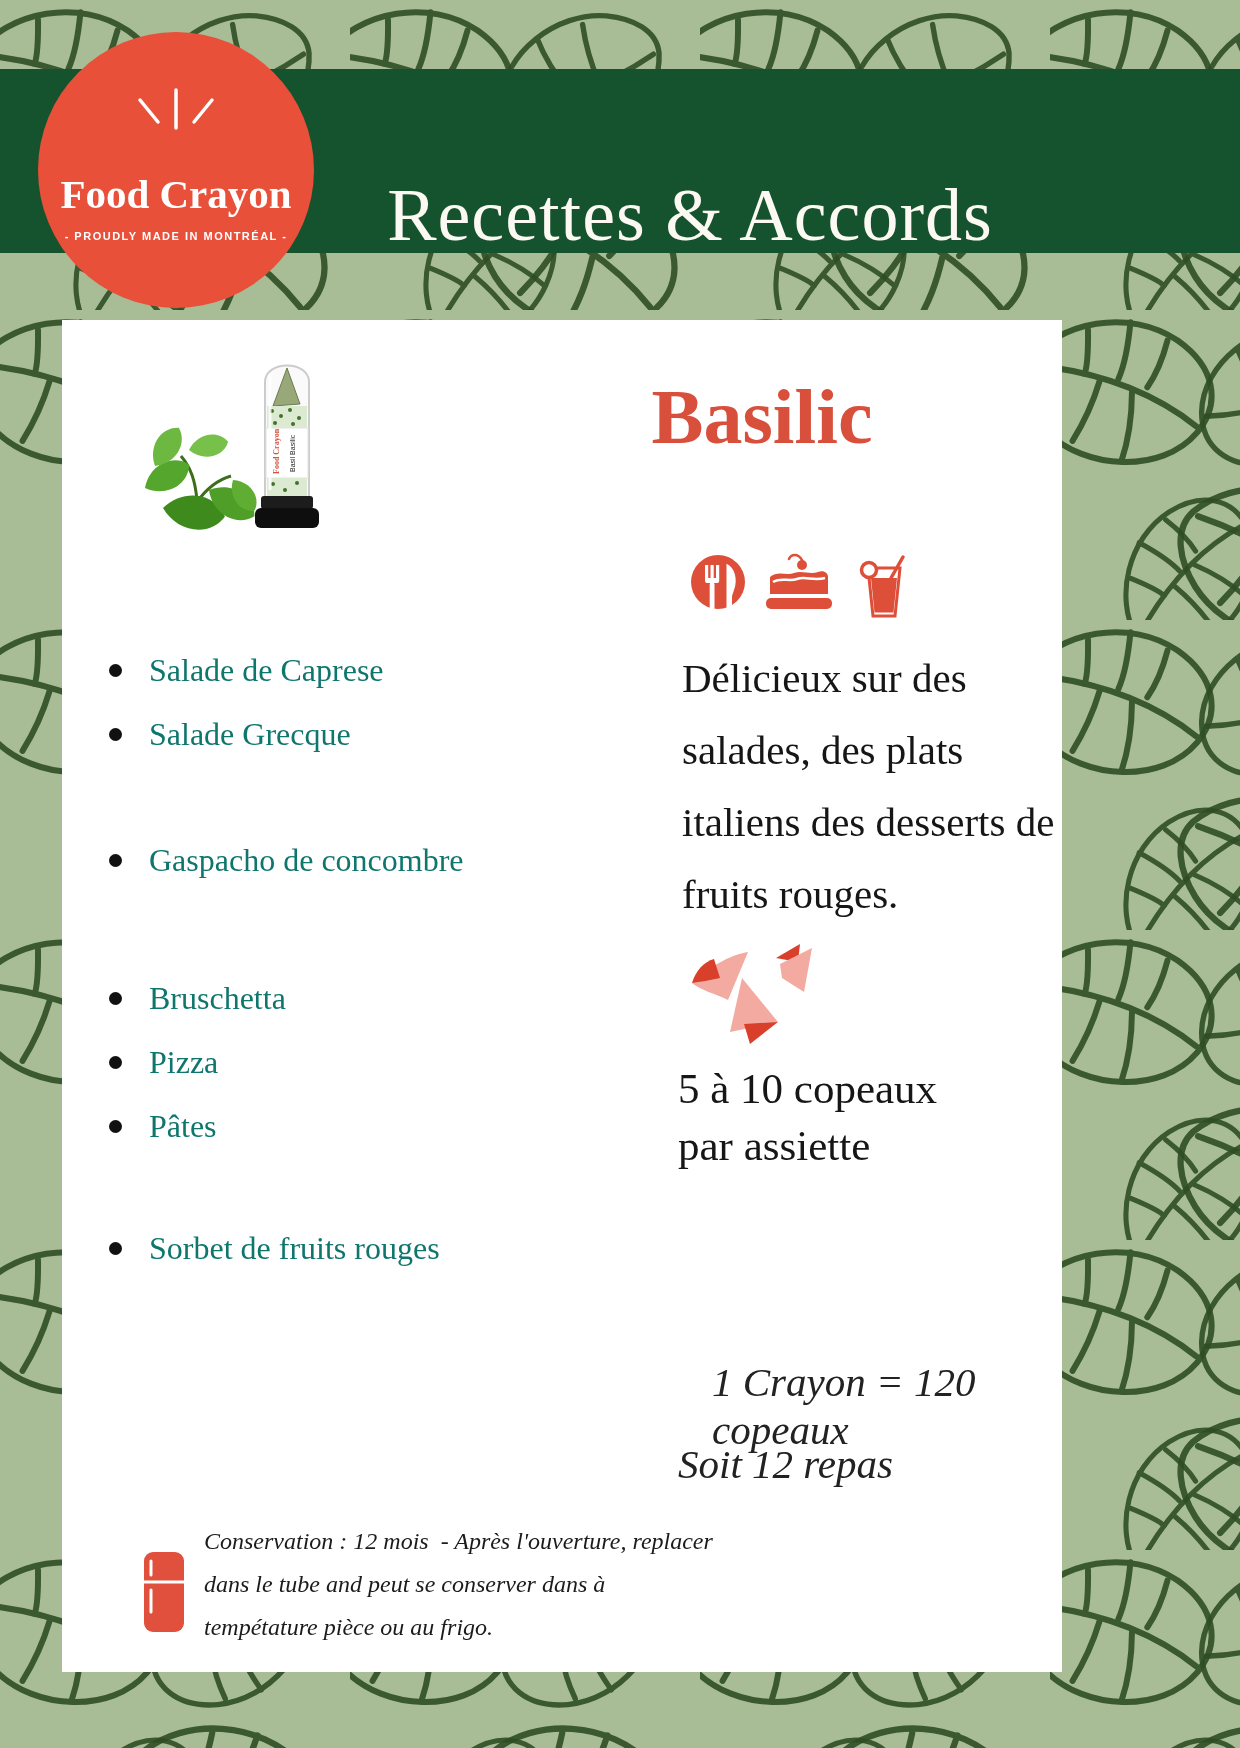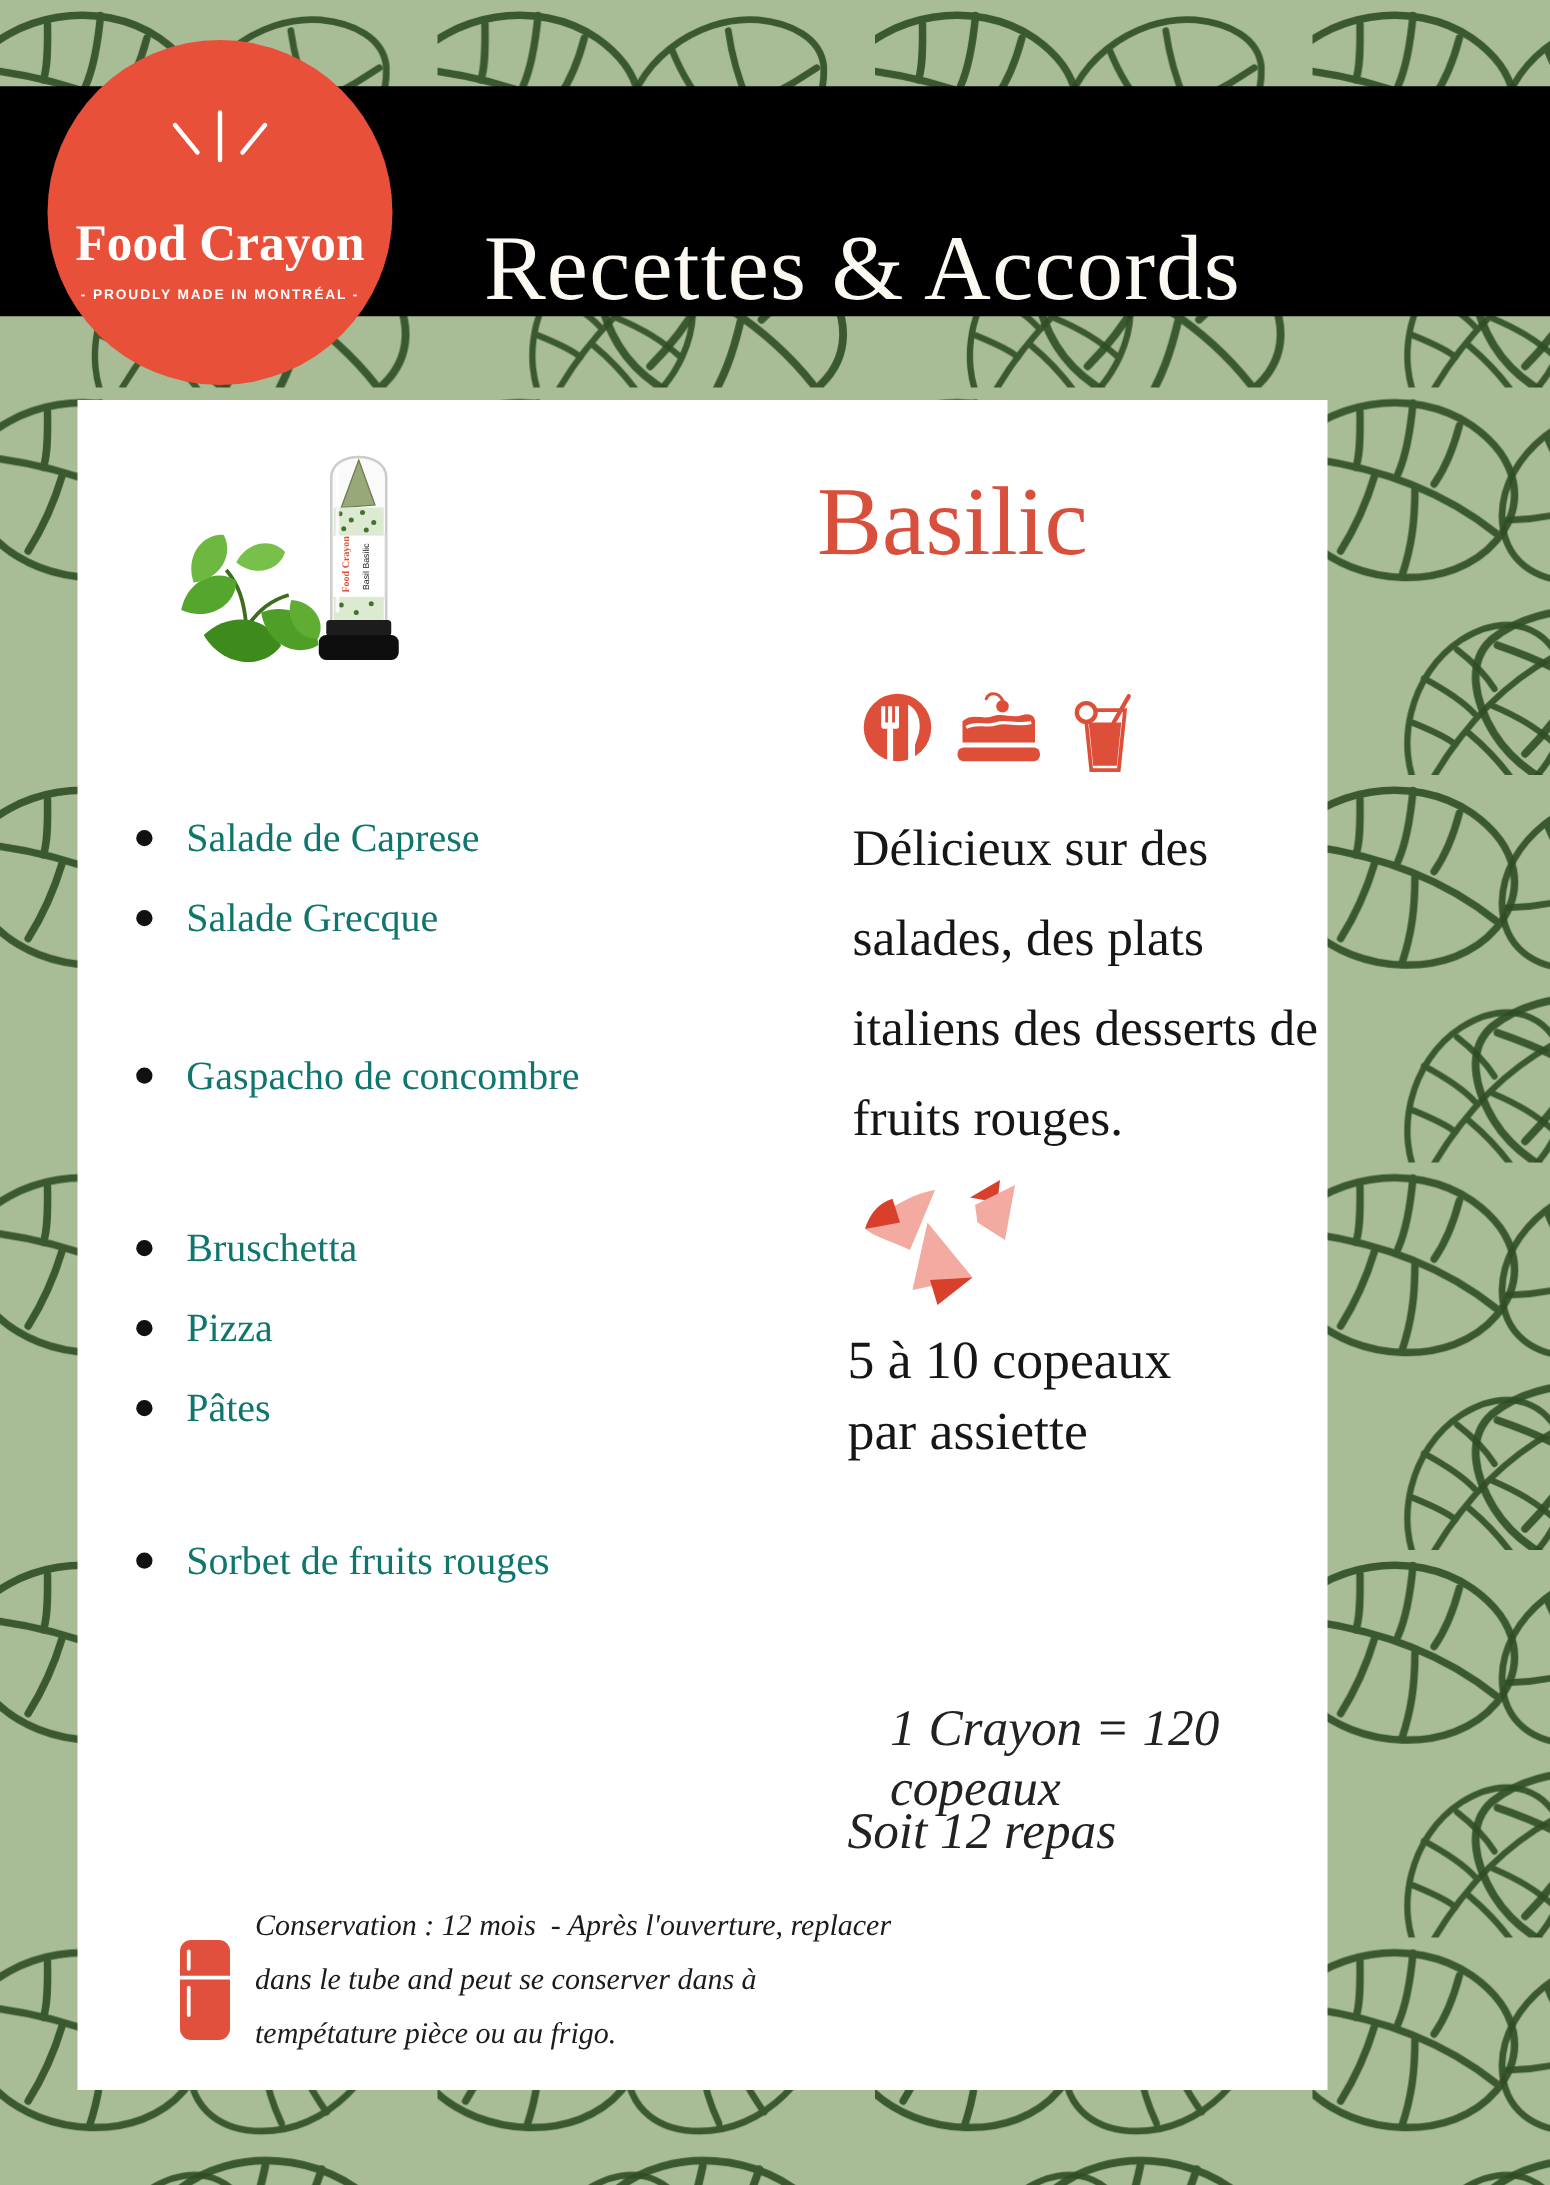--- a/index.html
+++ b/index.html
@@ -1,32 +1,32 @@
 <!DOCTYPE html>
 <html><head>
 <meta charset="utf-8">
 <style>
   html,body{margin:0;padding:0;background:#777;}
   .page{position:relative;width:1240px;height:1748px;overflow:hidden;background:#a8bd96;
         font-family:"Liberation Serif",serif;margin:0 auto;}
   .bg-svg{position:absolute;left:0;top:0;}
-  .band{position:absolute;left:0;top:69px;width:1240px;height:184px;background:#000000;}
+  .band{position:absolute;left:0;top:69px;width:1240px;height:184px;background:#14532d;}
   .page-title{position:absolute;left:330px;top:104px;width:720px;margin:0;text-align:center;
         font-size:74px;font-weight:400;color:#fcf8f2;letter-spacing:1px;}
   .logo{position:absolute;left:38px;top:32px;width:276px;height:276px;border-radius:50%;background:#e8503a;}
   .logo-rays{position:absolute;left:76px;top:56px;}
   .brand{position:absolute;left:0;top:138px;width:100%;margin:0;text-align:center;
         font-size:41px;font-weight:700;color:#ffffff;}
   .tagline{position:absolute;left:0;top:198px;width:100%;margin:0;text-align:center;
         font-family:"Liberation Sans",sans-serif;font-size:11px;font-weight:700;
         letter-spacing:1.5px;color:#ffffff;}
   .card{position:absolute;left:62px;top:320px;width:1000px;height:1352px;background:#ffffff;}
   .product-photo{position:absolute;left:75px;top:10px;}
   .product-title{position:absolute;left:540px;top:52px;width:320px;margin:0;text-align:center;
-        font-size:78px;font-weight:400;color:#d84f3b;}
+        font-size:78px;font-weight:700;color:#d84f3b;}
   .recipes-heading{position:absolute;left:68px;top:224px;margin:0;
         font-family:"Liberation Sans",sans-serif;font-size:45px;font-weight:700;color:#111111;}
   .recipes{position:absolute;left:45px;top:318px;width:565px;}
   .recipes ul{list-style:none;margin:0;padding:0;}
   .recipes ul.g0{margin-bottom:62px;}
   .recipes ul.g1{margin-bottom:74px;}
   .recipes ul.g2{margin-bottom:58px;}
   .recipes li{position:relative;padding-left:42px;font-size:32px;line-height:64px;color:#0f766e;}
   .recipes li::before{content:"";position:absolute;left:2px;top:26px;width:13px;height:13px;
         border-radius:50%;background:#111111;}

